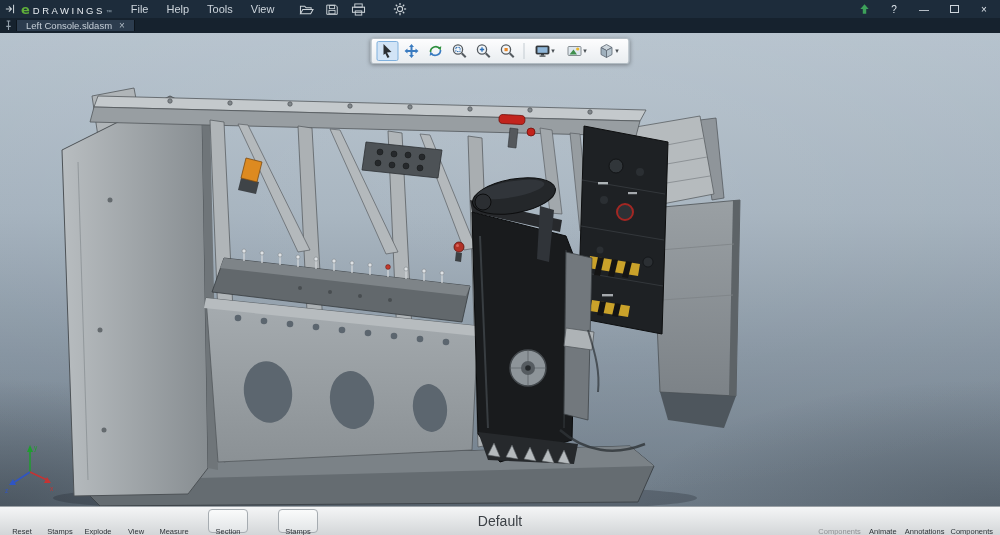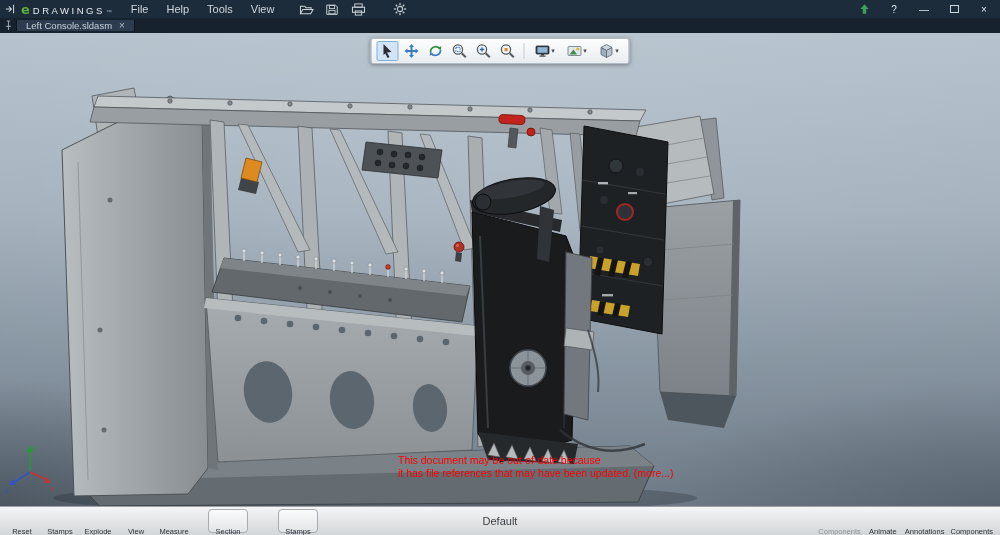--- a/index.html
+++ b/index.html
@@ -47,21 +47,21 @@
   .warning{position:absolute;left:398px;top:421px;color:#fe0000;font-size:10.5px;line-height:13px;white-space:nowrap;}
   .warning .more{cursor:pointer;}
 
   
   .statusbar{position:absolute;bottom:0;left:0;right:0;height:28px;background:linear-gradient(180deg,#f4f5f6,#d3d6d8);border-top:1px solid #9ba1a6;display:flex;align-items:stretch;color:#2e3338;}
   .sb-group{display:flex;align-items:stretch;padding-left:3px;}
   .sb-btn{min-width:32px;display:flex;flex-direction:column;align-items:center;justify-content:center;gap:9px;padding:12px 3px 1px;font-size:7.5px;white-space:nowrap;cursor:default;}
   .sb-btn svg{width:13px;height:13px;display:block;}
   .sb-btn.bordered{border:1px solid #a6acb1;background:linear-gradient(#fafbfb,#e2e5e7);border-radius:4px;margin:2px 15px;}
   .sb-btn.disabled{opacity:.45;}
-  .sb-center{position:absolute;left:0;right:0;top:0;bottom:0;display:flex;align-items:center;justify-content:center;font-size:11px;color:#3c4146;pointer-events:none;border-radius:14px;}
+  .sb-center{position:absolute;left:0;right:0;top:0;bottom:0;display:flex;align-items:center;justify-content:center;font-size:14px;color:#3c4146;pointer-events:none;border-radius:14px;}
   .sb-right{margin-left:auto;display:flex;align-items:stretch;padding-right:4px;}
 </style>
 </head>
 <body>
 
 <div class="app">
 
   <div class="titlebar">
     <span class="appicon">
       <svg width="14" height="12" viewBox="0 0 16 14">
@@ -414,24 +414,20 @@
       <button class="vt-btn dd">
         <svg width="16" height="16" viewBox="0 0 16 16">
             <polygon points="8,1.5 13.5,4.5 8,7.5 2.5,4.5" fill="#cdd6dd" stroke="#5b6470" stroke-width="0.8"></polygon>
             <polygon points="2.5,4.5 8,7.5 8,14.5 2.5,11.5" fill="#9fb0bd" stroke="#5b6470" stroke-width="0.8"></polygon>
             <polygon points="13.5,4.5 8,7.5 8,14.5 13.5,11.5" fill="#b7c5cf" stroke="#5b6470" stroke-width="0.8"></polygon>
           </svg>
         <span class="ddc">▾</span>
       </button>
     </div>
 
-    <div class="warning">
-      <div>This document may be out-of-date because</div>
-      <div><span>it has file references that may have been updated.</span> <span class="more">(more...)</span></div>
-    </div>
   </div>
 
   <div class="statusbar">
     <div class="sb-group">
       <div class="sb-btn">
         <svg viewBox="0 0 15 15">
             <path d="M2 7.5 L7.5 2.5 L13 7.5 V13 H9.2 V9.5 H5.8 V13 H2 Z" fill="#4e565c"></path>
           </svg>
         <span>Reset</span>
       </div>

